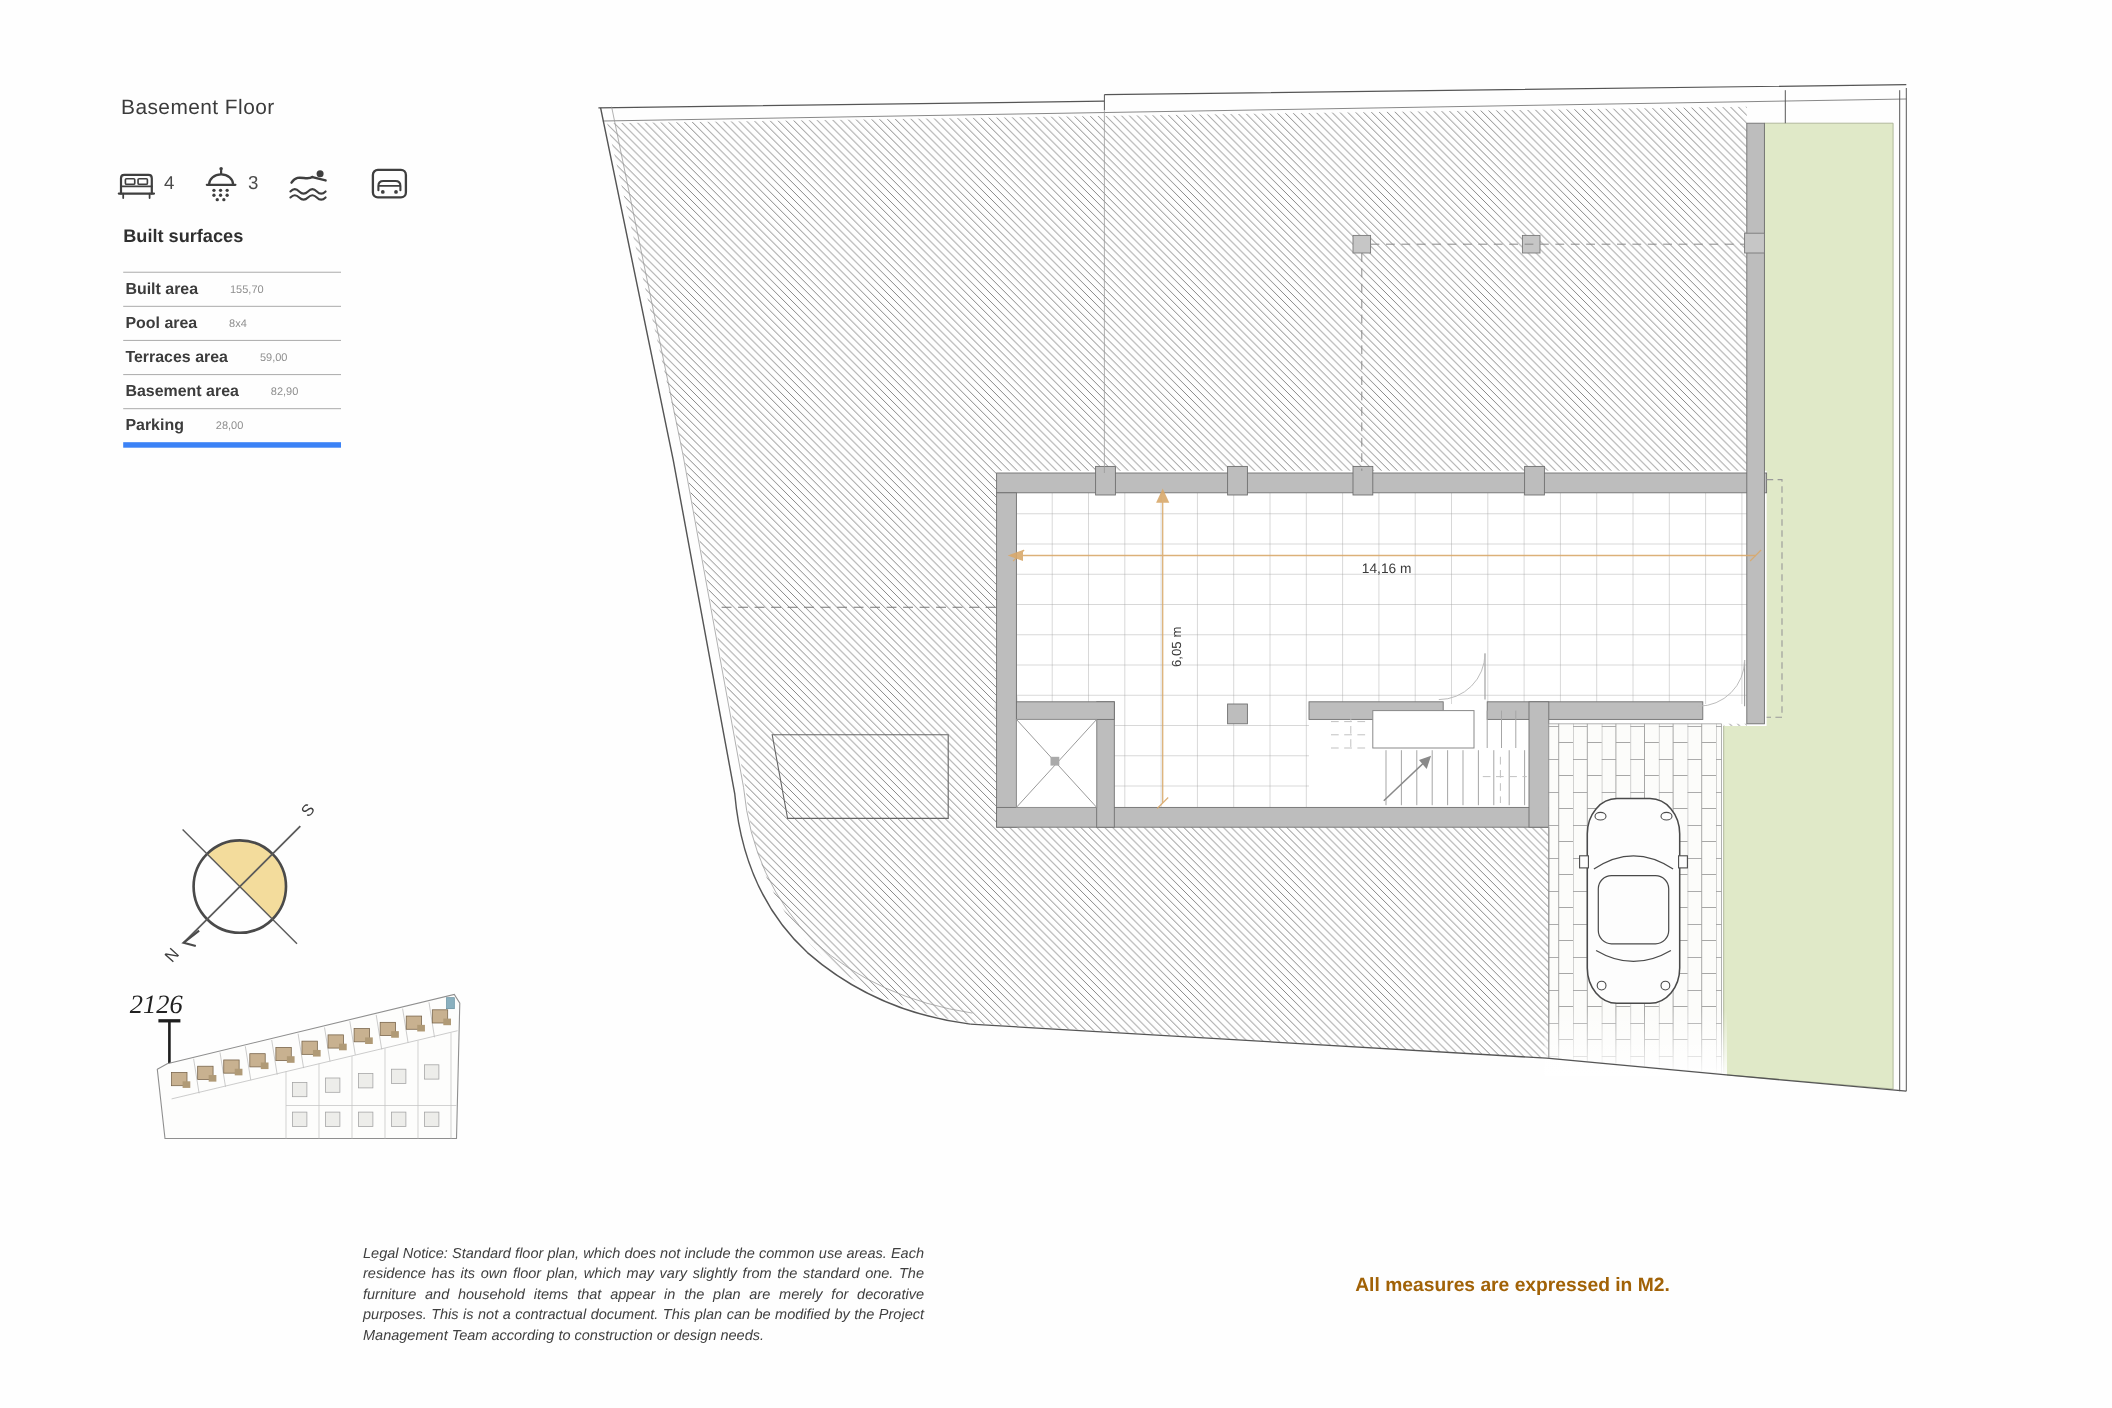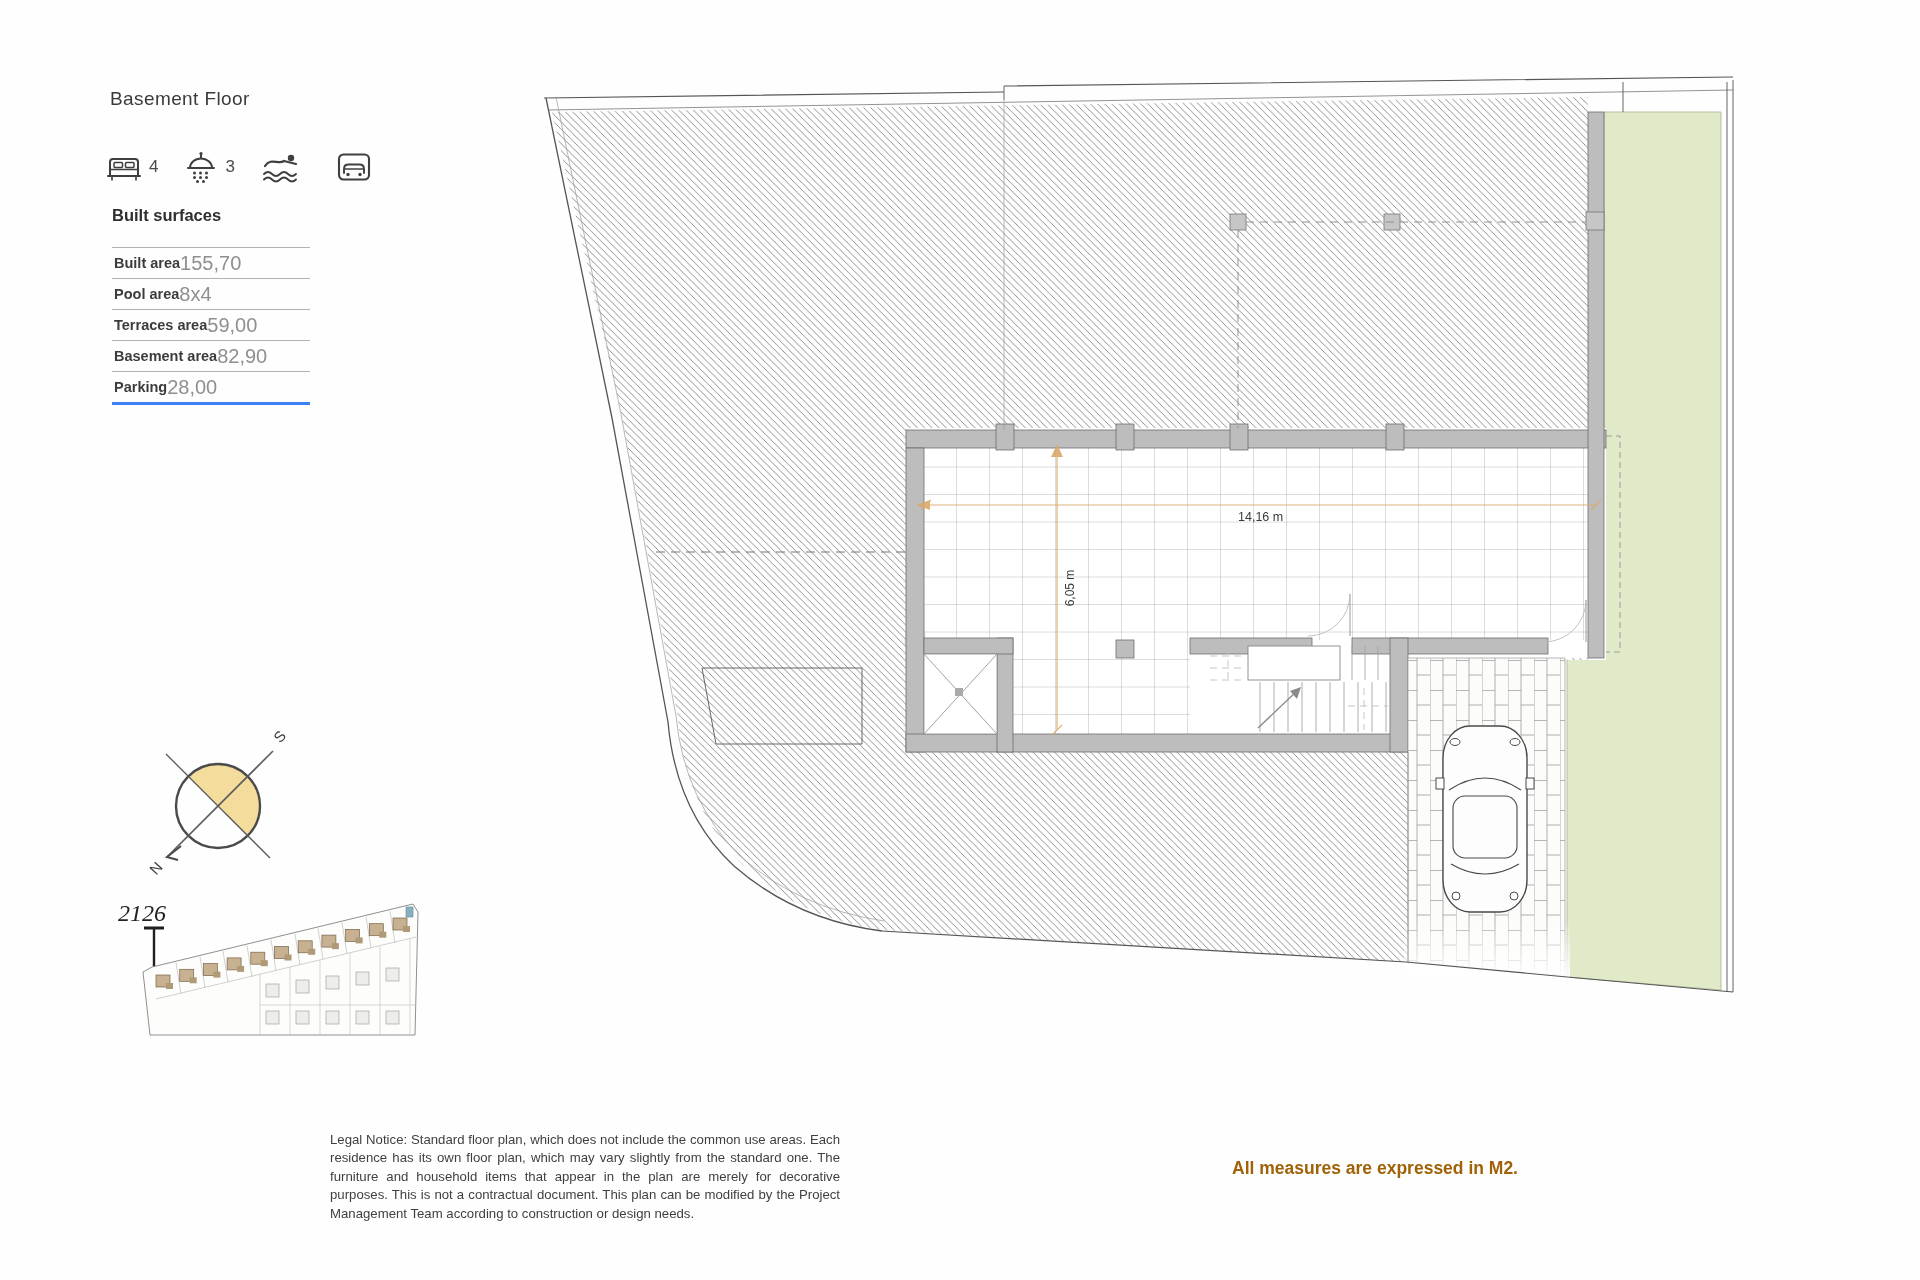--- a/index.html
+++ b/index.html
@@ -23,27 +23,27 @@
   #built-surfaces-heading{
     left:112px;top:206px;font-size:16.5px;font-weight:bold;color:#2f2f2f;
   }
   #built-surfaces-table{
     left:112px;top:247px;width:198px;
   }
   .srow{
     display:flex;align-items:center;
     height:30px;border-top:1px solid #b2b2b2;padding:0 2px;
   }
-  .srow:last-child{border-bottom:3px solid #3b82f6;}
+  .srow:last-child{border-bottom:5px solid #3b82f6;}
   .srow .lab{font-size:14.5px;font-weight:bold;color:#3c3c3c;}
-  .srow .val{font-size:20px;color:#8f8f8f;}
+  .srow .val{font-size:10px;color:#8f8f8f;margin-left:29px;}
   
   #legal-notice{
     left:330px;top:1131px;width:510px;font-size:13.2px;line-height:1.4;
-    color:#3f3f3f;text-align:justify;
+    color:#3f3f3f;text-align:justify;font-style:italic;
   }
   #units-note{
     left:1232px;top:1158px;font-size:17.5px;font-weight:600;color:#a16207;
   }
   svg{overflow:visible;}
 </style>
 </head>
 <body>
 
 <div class="abs" id="page-title">Basement Floor</div>

